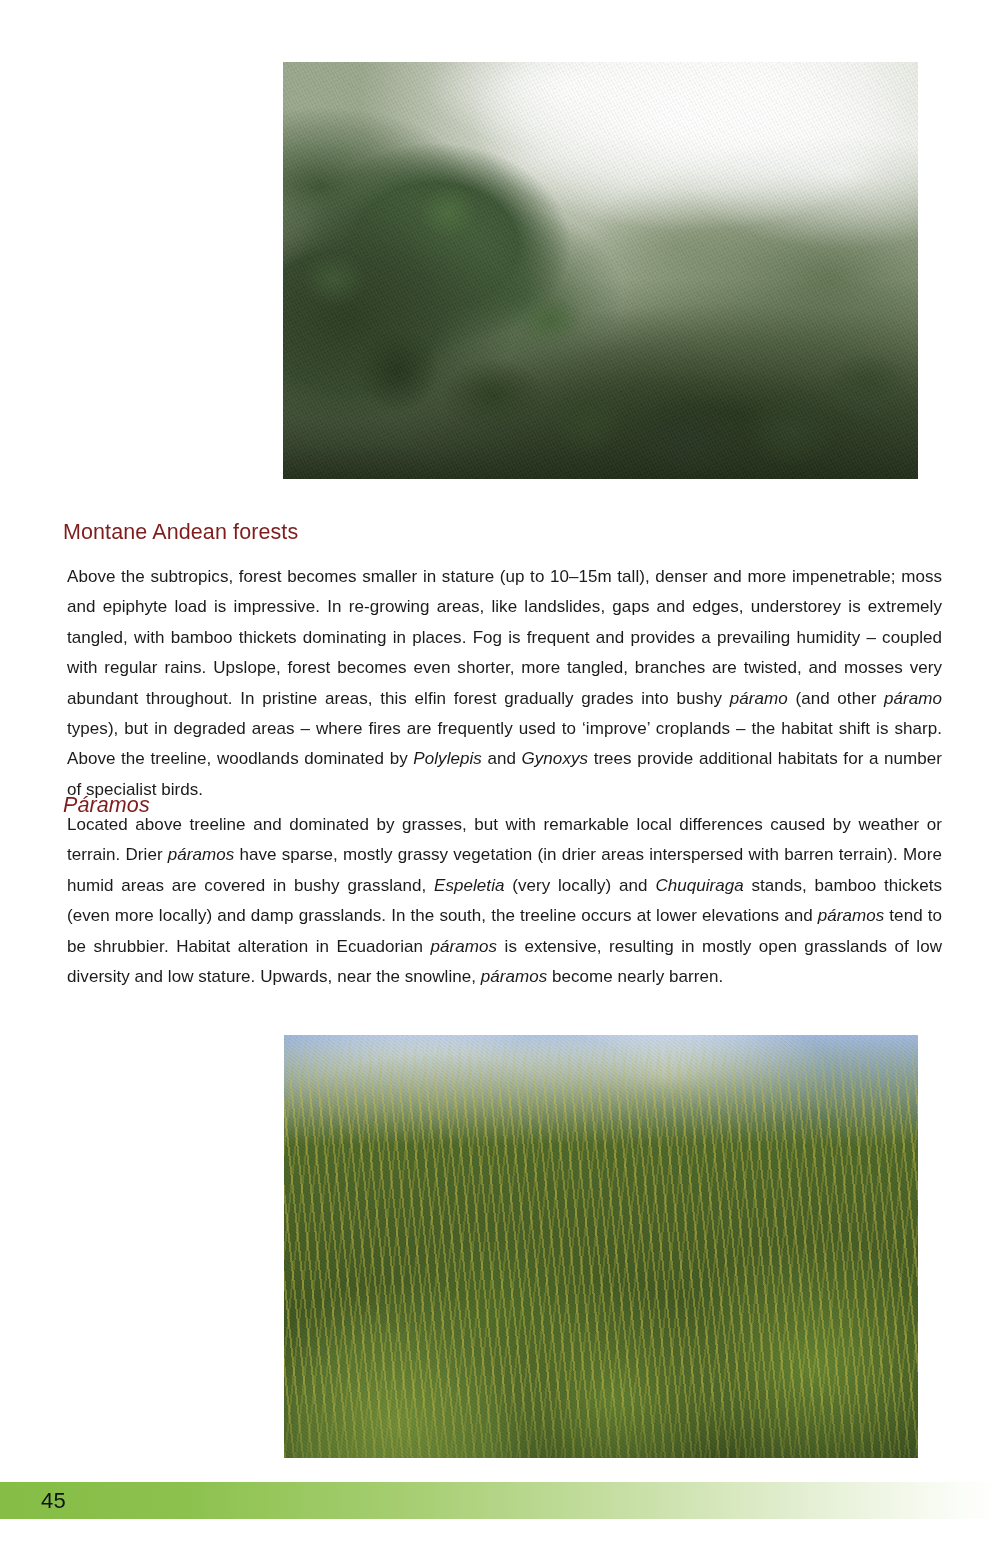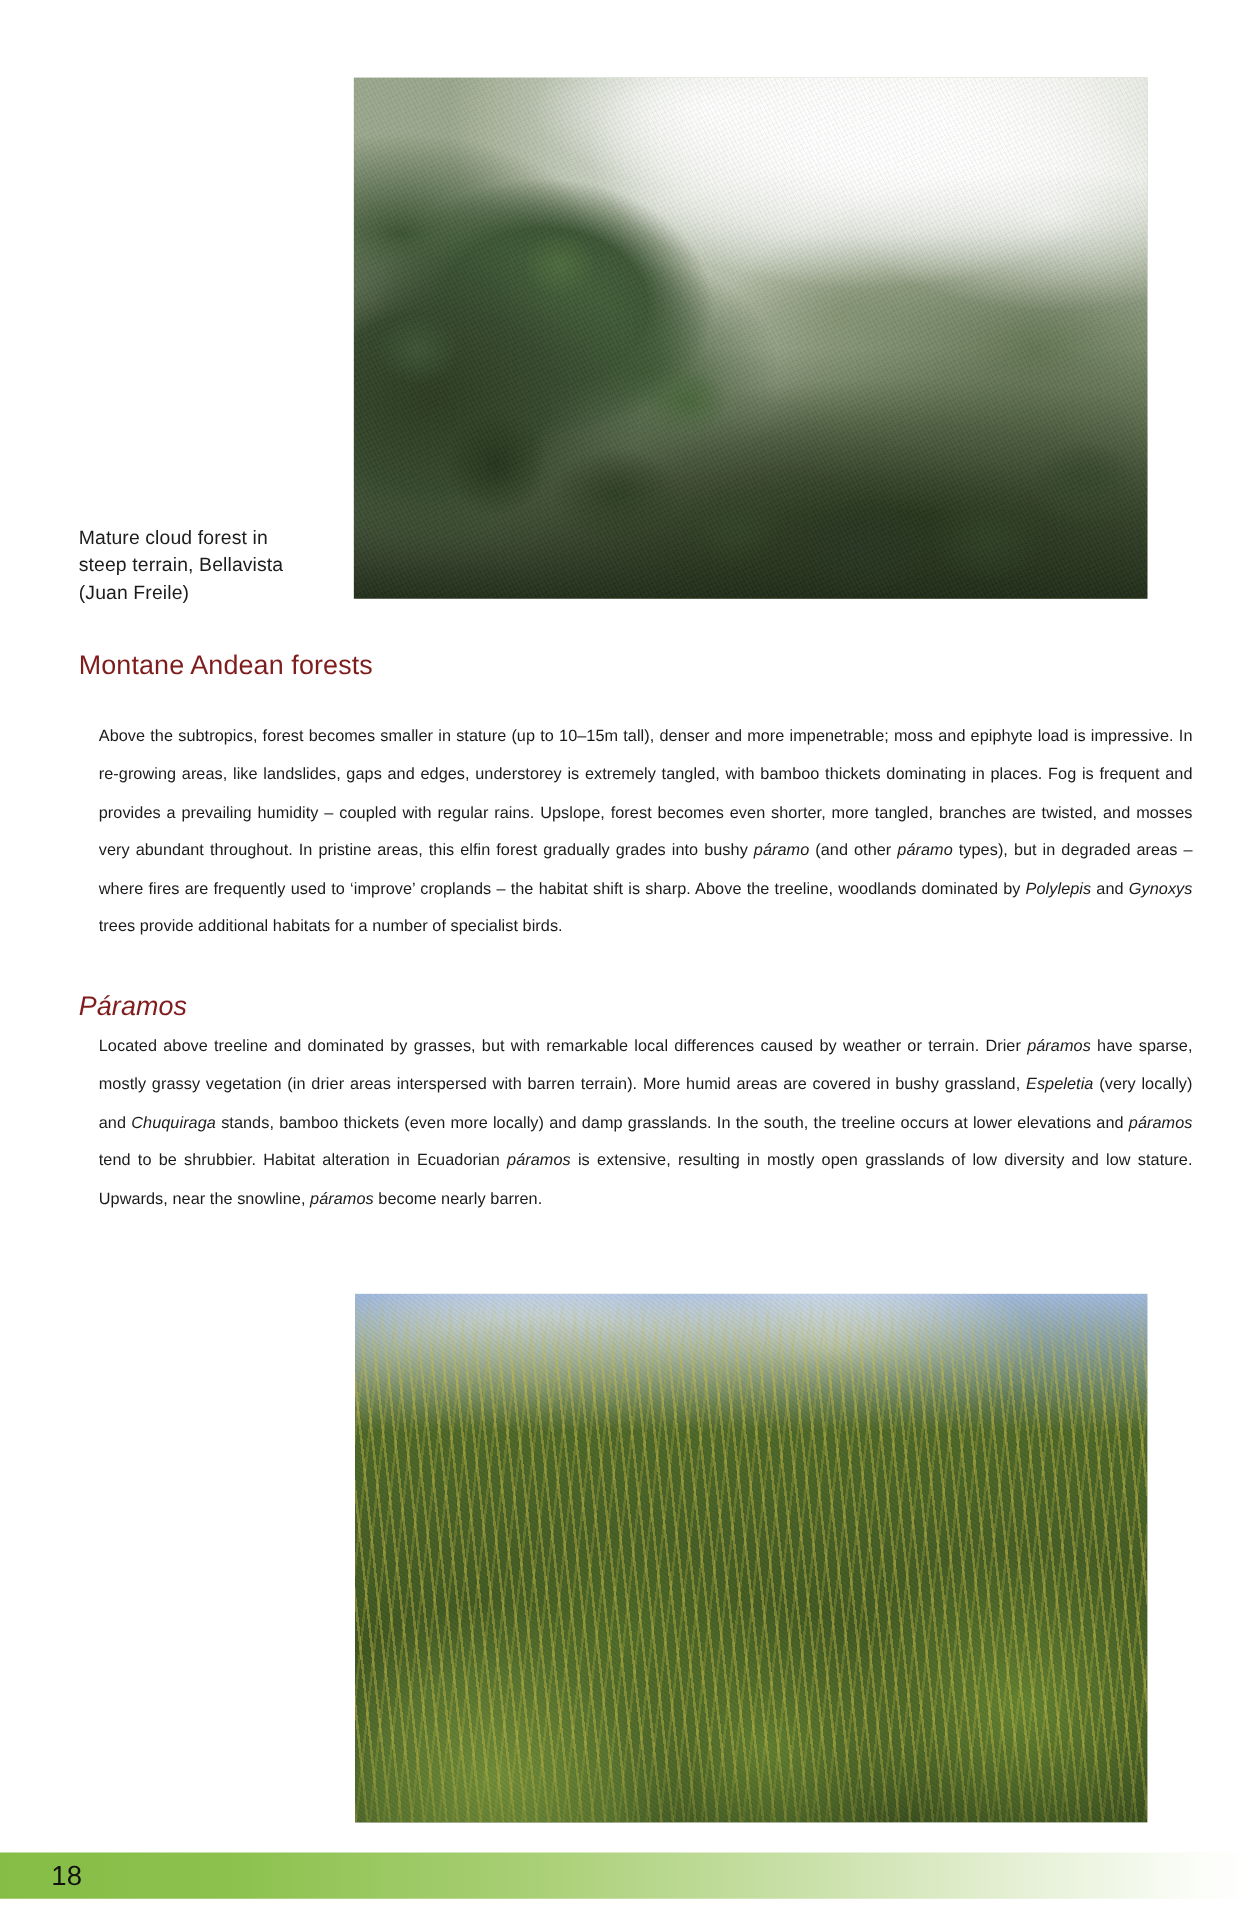--- a/index.html
+++ b/index.html
@@ -168,22 +168,22 @@
   h2.section-heading {
     margin: 0;
     font-size: 21.5px;
     font-weight: 400;
     line-height: 28px;
     color: #7f1d1d;
     letter-spacing: .1px;
   }
   h2.section-heading.italic { font-style: italic; }
   p.body-text {
-    margin: 16px;
-    font-size: 13px;
+    margin: 4px;
+    font-size: 17px;
     line-height: 30.4px;
     color: #1b1b1b;
     text-align: justify;
     text-justify: inter-word;
     letter-spacing: .05px;
   }
   p.body-text em { font-style: italic; }
 
   #heading-montane { top: 518px; }
   #para-montane   { top: 558px; }
@@ -216,25 +216,20 @@
 
   <div class="figure" id="fig-top">
     <div class="layer cf-sky"></div>
     <div class="layer cf-far"></div>
     <div class="layer cf-canopy"></div>
     <div class="layer cf-trees"></div>
     <div class="layer cf-mist"></div>
     <div class="layer cf-grain"></div>
   </div>
 
-  <div class="caption" id="caption-top">
-    <span>Mature cloud forest in</span><br>
-    <span>steep terrain, Bellavista</span><br>
-    <span>(Juan Freile)</span>
-  </div>
 
   <h2 class="section-heading body-col" id="heading-montane">Montane Andean forests</h2>
 
   <p class="body-text body-col" id="para-montane"><span>Above the subtropics, forest becomes smaller in stature (up to 10–15m tall), denser and more impenetrable; moss and epiphyte load is impressive. In re-growing areas, like landslides, gaps and edges, understorey is extremely tangled, with bamboo thickets dominating in places. Fog is frequent and provides a prevailing humidity – coupled with regular rains. Upslope, forest becomes even shorter, more tangled, branches are twisted, and mosses very abundant throughout. In pristine areas, this elfin forest gradually grades into bushy </span><em>páramo</em><span> (and other </span><em>páramo</em><span> types), but in degraded areas – where fires are frequently used to ‘improve’ croplands – the habitat shift is sharp. Above the treeline, woodlands dominated by </span><em>Polylepis</em><span> and </span><em>Gynoxys</em><span> trees provide additional habitats for a number of specialist birds.</span></p>
 
   <h2 class="section-heading italic body-col" id="heading-paramos">Páramos</h2>
 
   <p class="body-text body-col" id="para-paramos"><span>Located above treeline and dominated by grasses, but with remarkable local differences caused by weather or terrain. Drier </span><em>páramos</em><span> have sparse, mostly grassy vegetation (in drier areas interspersed with barren terrain). More humid areas are covered in bushy grassland, </span><em>Espeletia</em><span> (very locally) and </span><em>Chuquiraga</em><span> stands, bamboo thickets (even more locally) and damp grasslands. In the south, the treeline occurs at lower elevations and </span><em>páramos</em><span> tend to be shrubbier. Habitat alteration in Ecuadorian </span><em>páramos</em><span> is extensive, resulting in mostly open grasslands of low diversity and low stature. Upwards, near the snowline, </span><em>páramos</em><span> become nearly barren.</span></p>
 
   <div class="figure" id="fig-bottom">
@@ -243,15 +238,15 @@
     <div class="layer pm-clouds"></div>
     <div class="layer pm-tussock"></div>
     <div class="layer pm-blades"></div>
     <div class="layer pm-ground"></div>
     <div class="layer pm-flowers"></div>
     <div class="layer pm-grain"></div>
   </div>
 
 
   <div id="footer-bar"></div>
-  <div id="page-number">18</div>
+  <div id="page-number">45</div>
 
 </div>
 
 </body></html>

